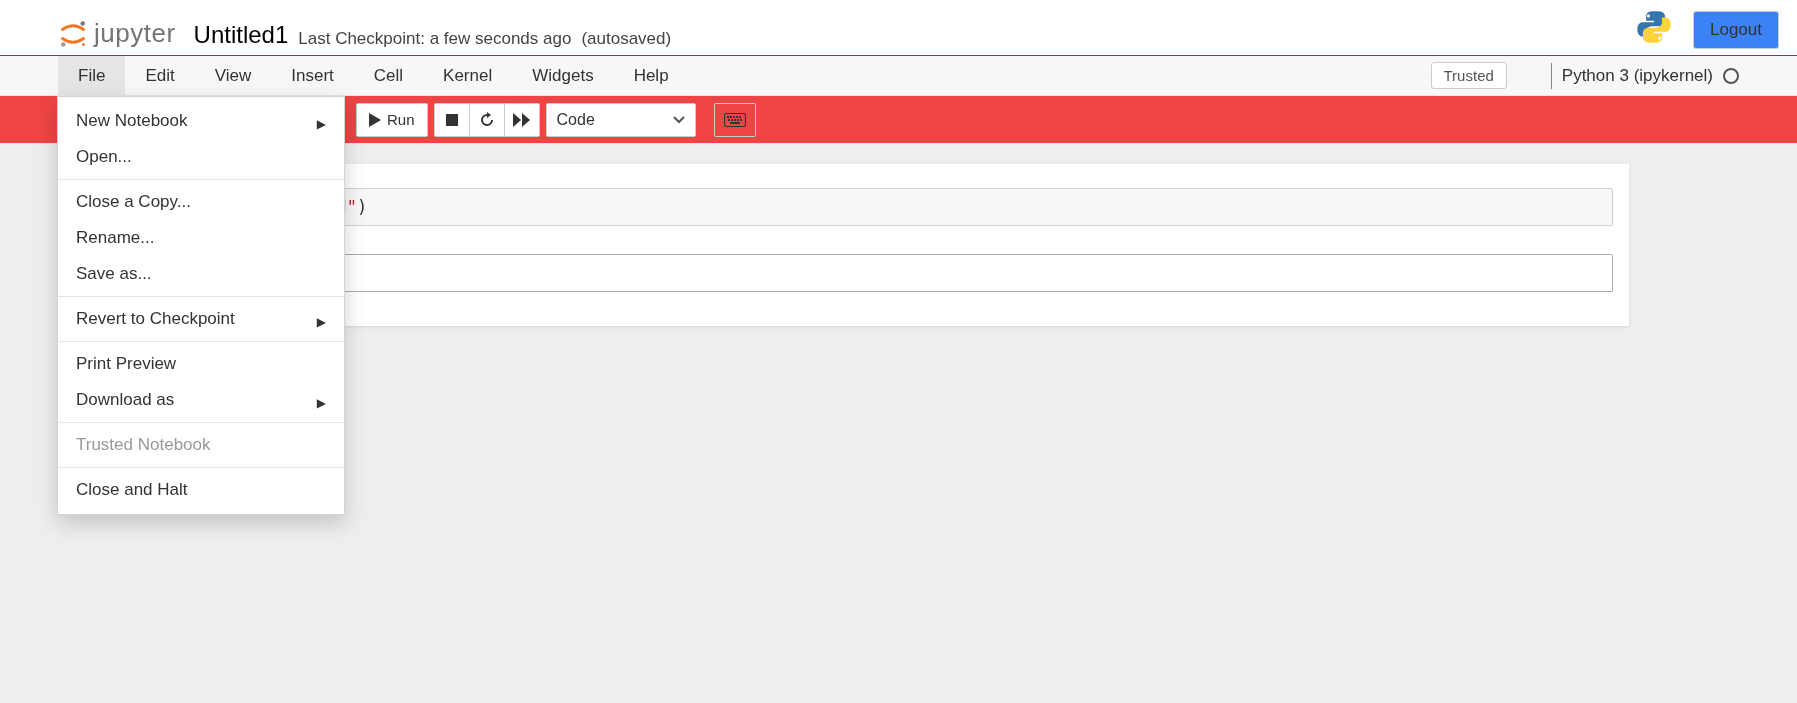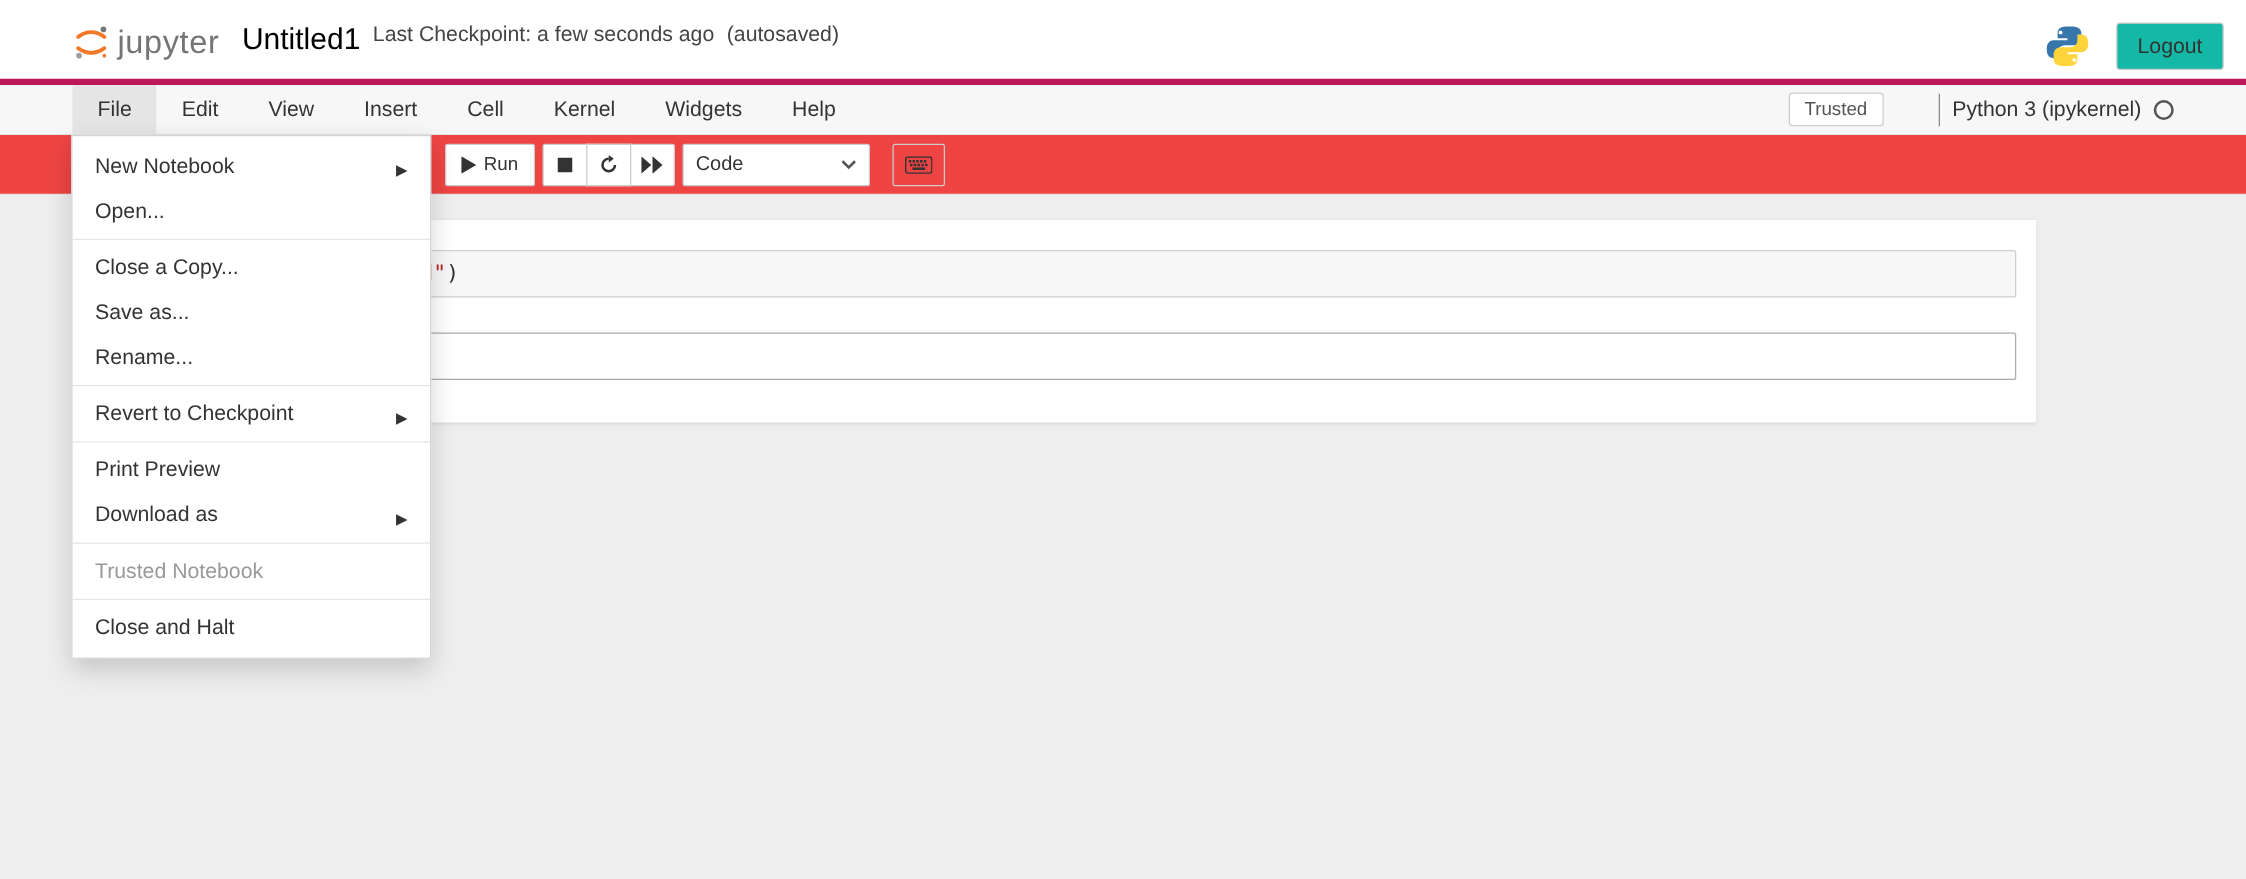--- a/index.html
+++ b/index.html
@@ -6,25 +6,24 @@
   body {
     font-family: "Helvetica Neue", Helvetica, Arial, sans-serif;
     font-size: 14px;
     color: #333;
     background: #fff;
     width: 1797px;
   }
   
   .header {
     display: flex;
-    align-items: flex-start;
+    align-items: flex-end;
     padding: 6px 18px 6px 58px;
     height: 56px;
-    border-bottom: 5px solid #be185d;
-    margin-top: 12px;
+    border-bottom: 1px solid #be185d;
   }
   .logo {
     display: flex;
     align-items: center;
     font-size: 26px;
     color: #757575;
     letter-spacing: 0.5px;
     margin-right: 18px;
   }
   .logo svg { margin-right: 6px; }
@@ -39,21 +38,21 @@
   }
   .autosaved {
     font-size: 17px;
     color: #444;
     margin-left: 10px;
   }
   .header-spacer { flex: 1; }
   .py-logo { margin-right: 20px; }
   .logout-btn {
     border: 1px solid #ccc;
-    background: #14b8a6;
+    background: #3b82f6;
     border-radius: 3px;
     padding: 8px 16px;
     font-size: 17px;
     color: #333;
     cursor: pointer;
   }
   
   .menubar {
     display: flex;
     align-items: center;
@@ -342,24 +341,24 @@
         <span class="dd-caret">▶</span>
       </div>
       <div class="dd-item">
         <span>Open...</span>
       </div>
       <div class="dd-sep"></div>
       <div class="dd-item">
         <span>Close a Copy...</span>
       </div>
       <div class="dd-item">
+        <span>Rename...</span>
+      </div>
+      <div class="dd-item">
         <span>Save as...</span>
-      </div>
-      <div class="dd-item">
-        <span>Rename...</span>
       </div>
       <div class="dd-sep"></div>
       <div class="dd-item">
         <span>Revert to Checkpoint</span>
         <span class="dd-caret">▶</span>
       </div>
       <div class="dd-sep"></div>
       <div class="dd-item">
         <span>Print Preview</span>
       </div>

